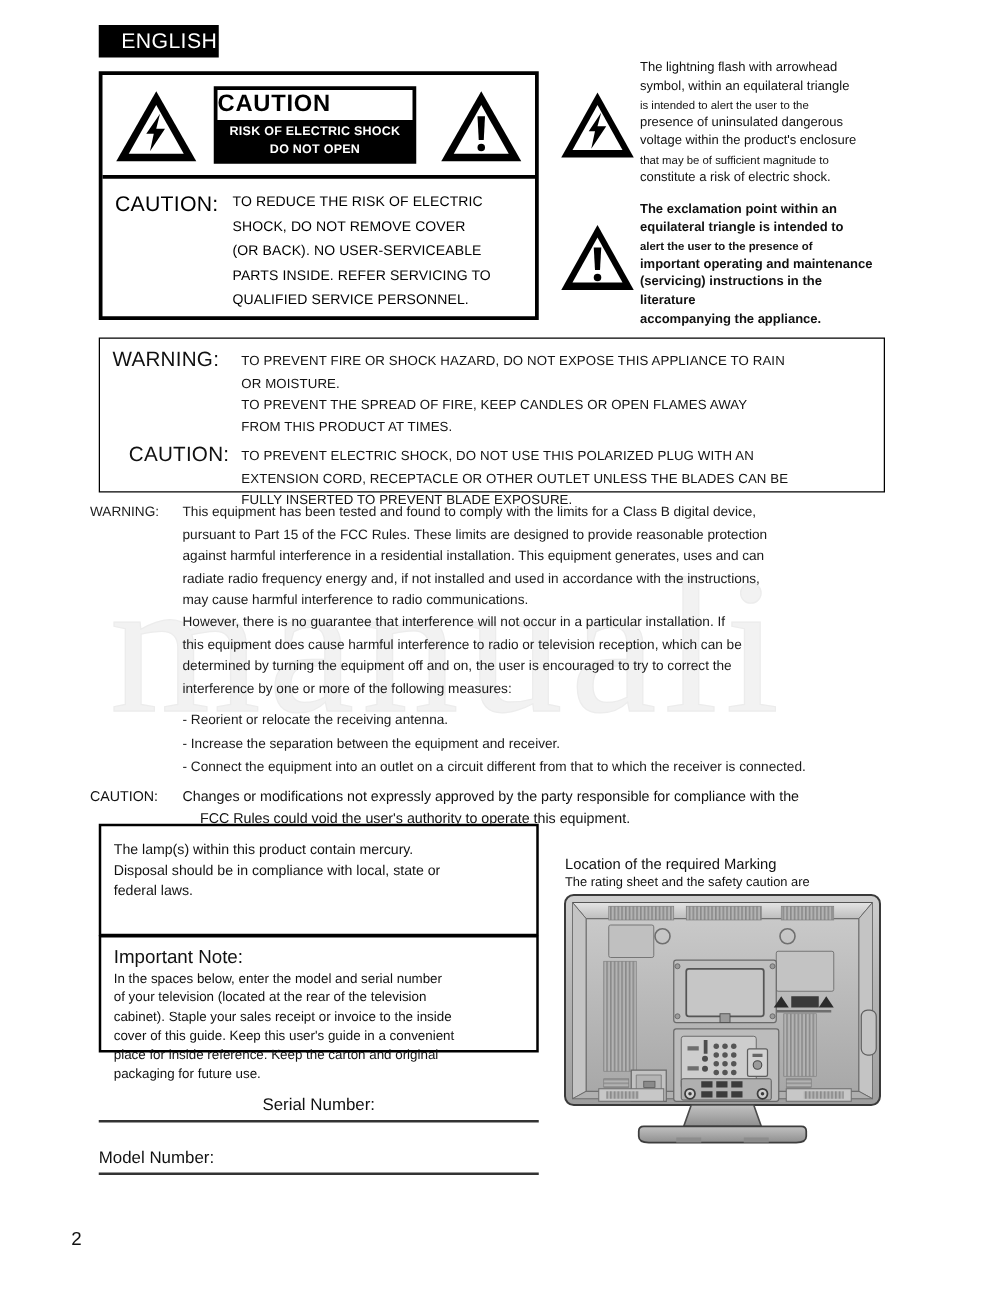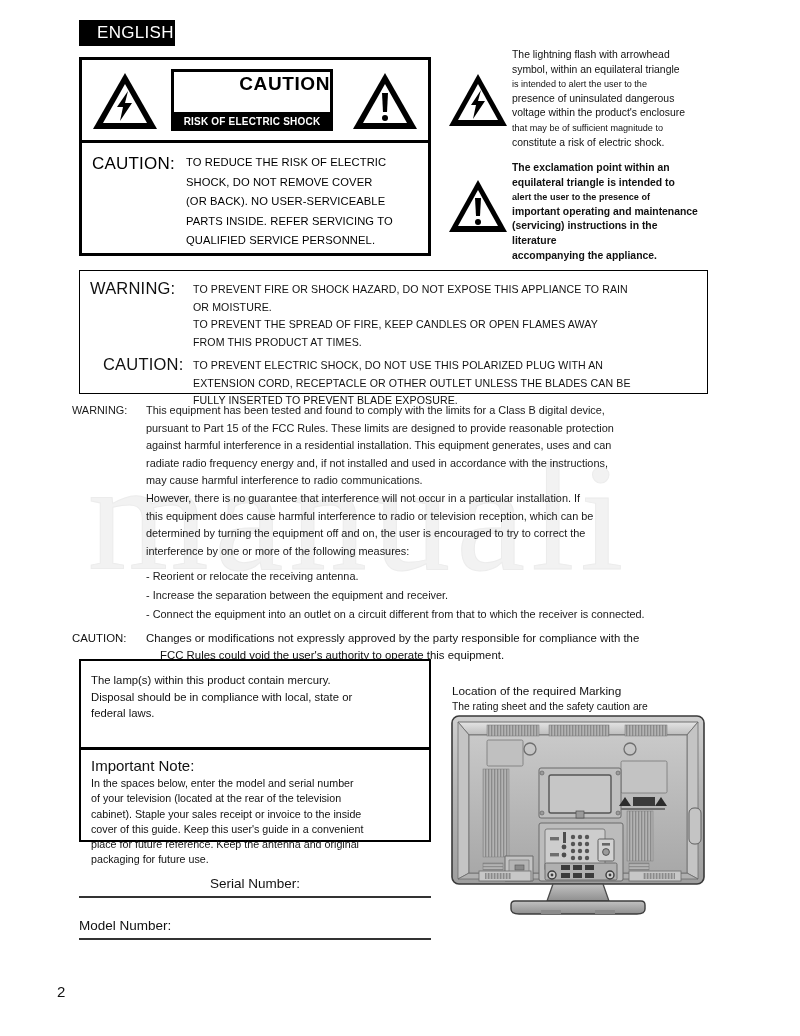--- a/index.html
+++ b/index.html
@@ -90,23 +90,23 @@
     height: 62px;
     background: #000;
     box-sizing: border-box;
     padding: 3px;
   }
   #caution-logo .big {
     background: #fff;
     color: #000;
     font-size: 19px;
     font-weight: bold;
-    text-align: right;
+    text-align: left;
     line-height: 24px;
-    height: 40px;
+    height: 24px;
     letter-spacing: 0.6px;
   }
   #caution-logo .sm1, #caution-logo .sm2 {
     color: #fff;
     font-size: 10px;
     font-weight: bold;
     text-align: center;
     line-height: 14px;
     letter-spacing: 0.2px;
   }
@@ -447,21 +447,21 @@
     <p>Disposal should be in compliance with local, state or</p>
     <p>federal laws.</p>
   </div>
 
   <div id="note-box">
     <div class="title">Important Note:</div>
     <p>In the spaces below, enter the model and serial number</p>
     <p>of your television (located at the rear of the television</p>
     <p>cabinet). Staple your sales receipt or invoice to the inside</p>
     <p>cover of this guide. Keep this user's guide in a convenient</p>
-    <p>place for future reference. Keep the antenna and original</p>
+    <p>place for inside reference. Keep the carton and original</p>
     <p>packaging for future use.</p>
   </div>
 
   <div class="numline" id="serial-number">
     <span class="lbl">Serial Number:</span>
     <div class="rule"></div>
   </div>
   <div class="numline" id="model-number">
     <span class="lbl">Model Number:</span>
     <div class="rule"></div>

